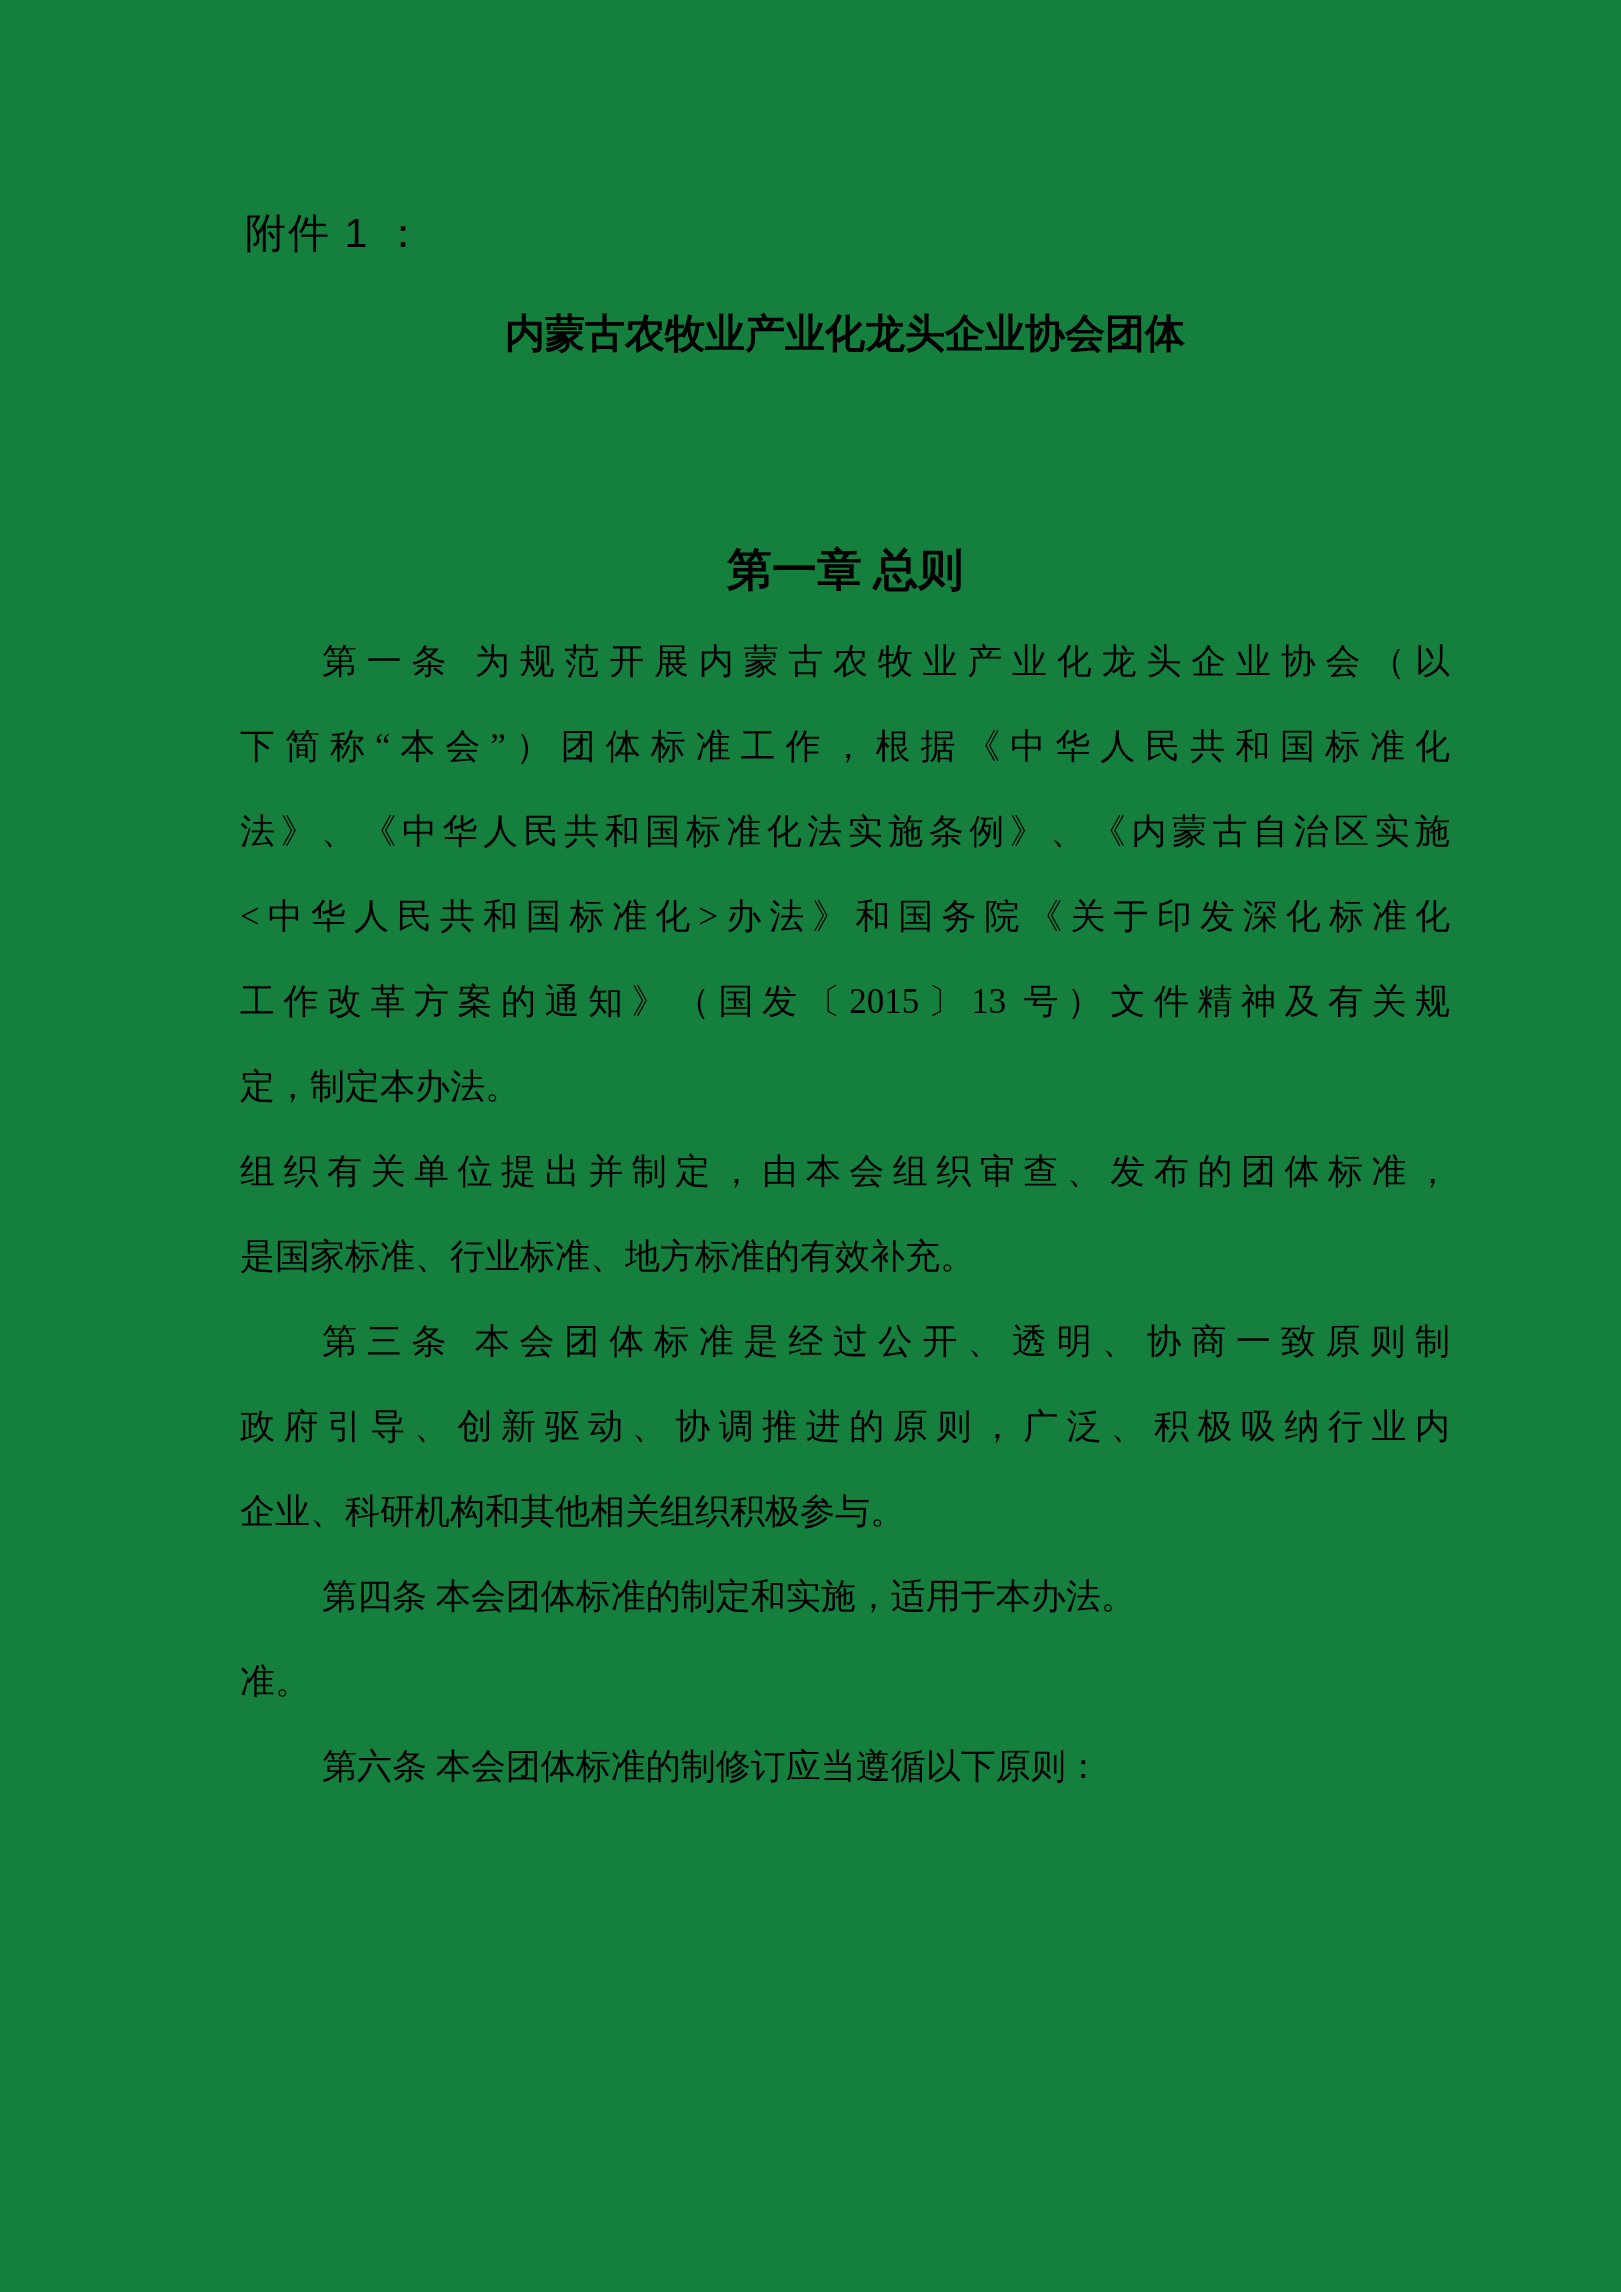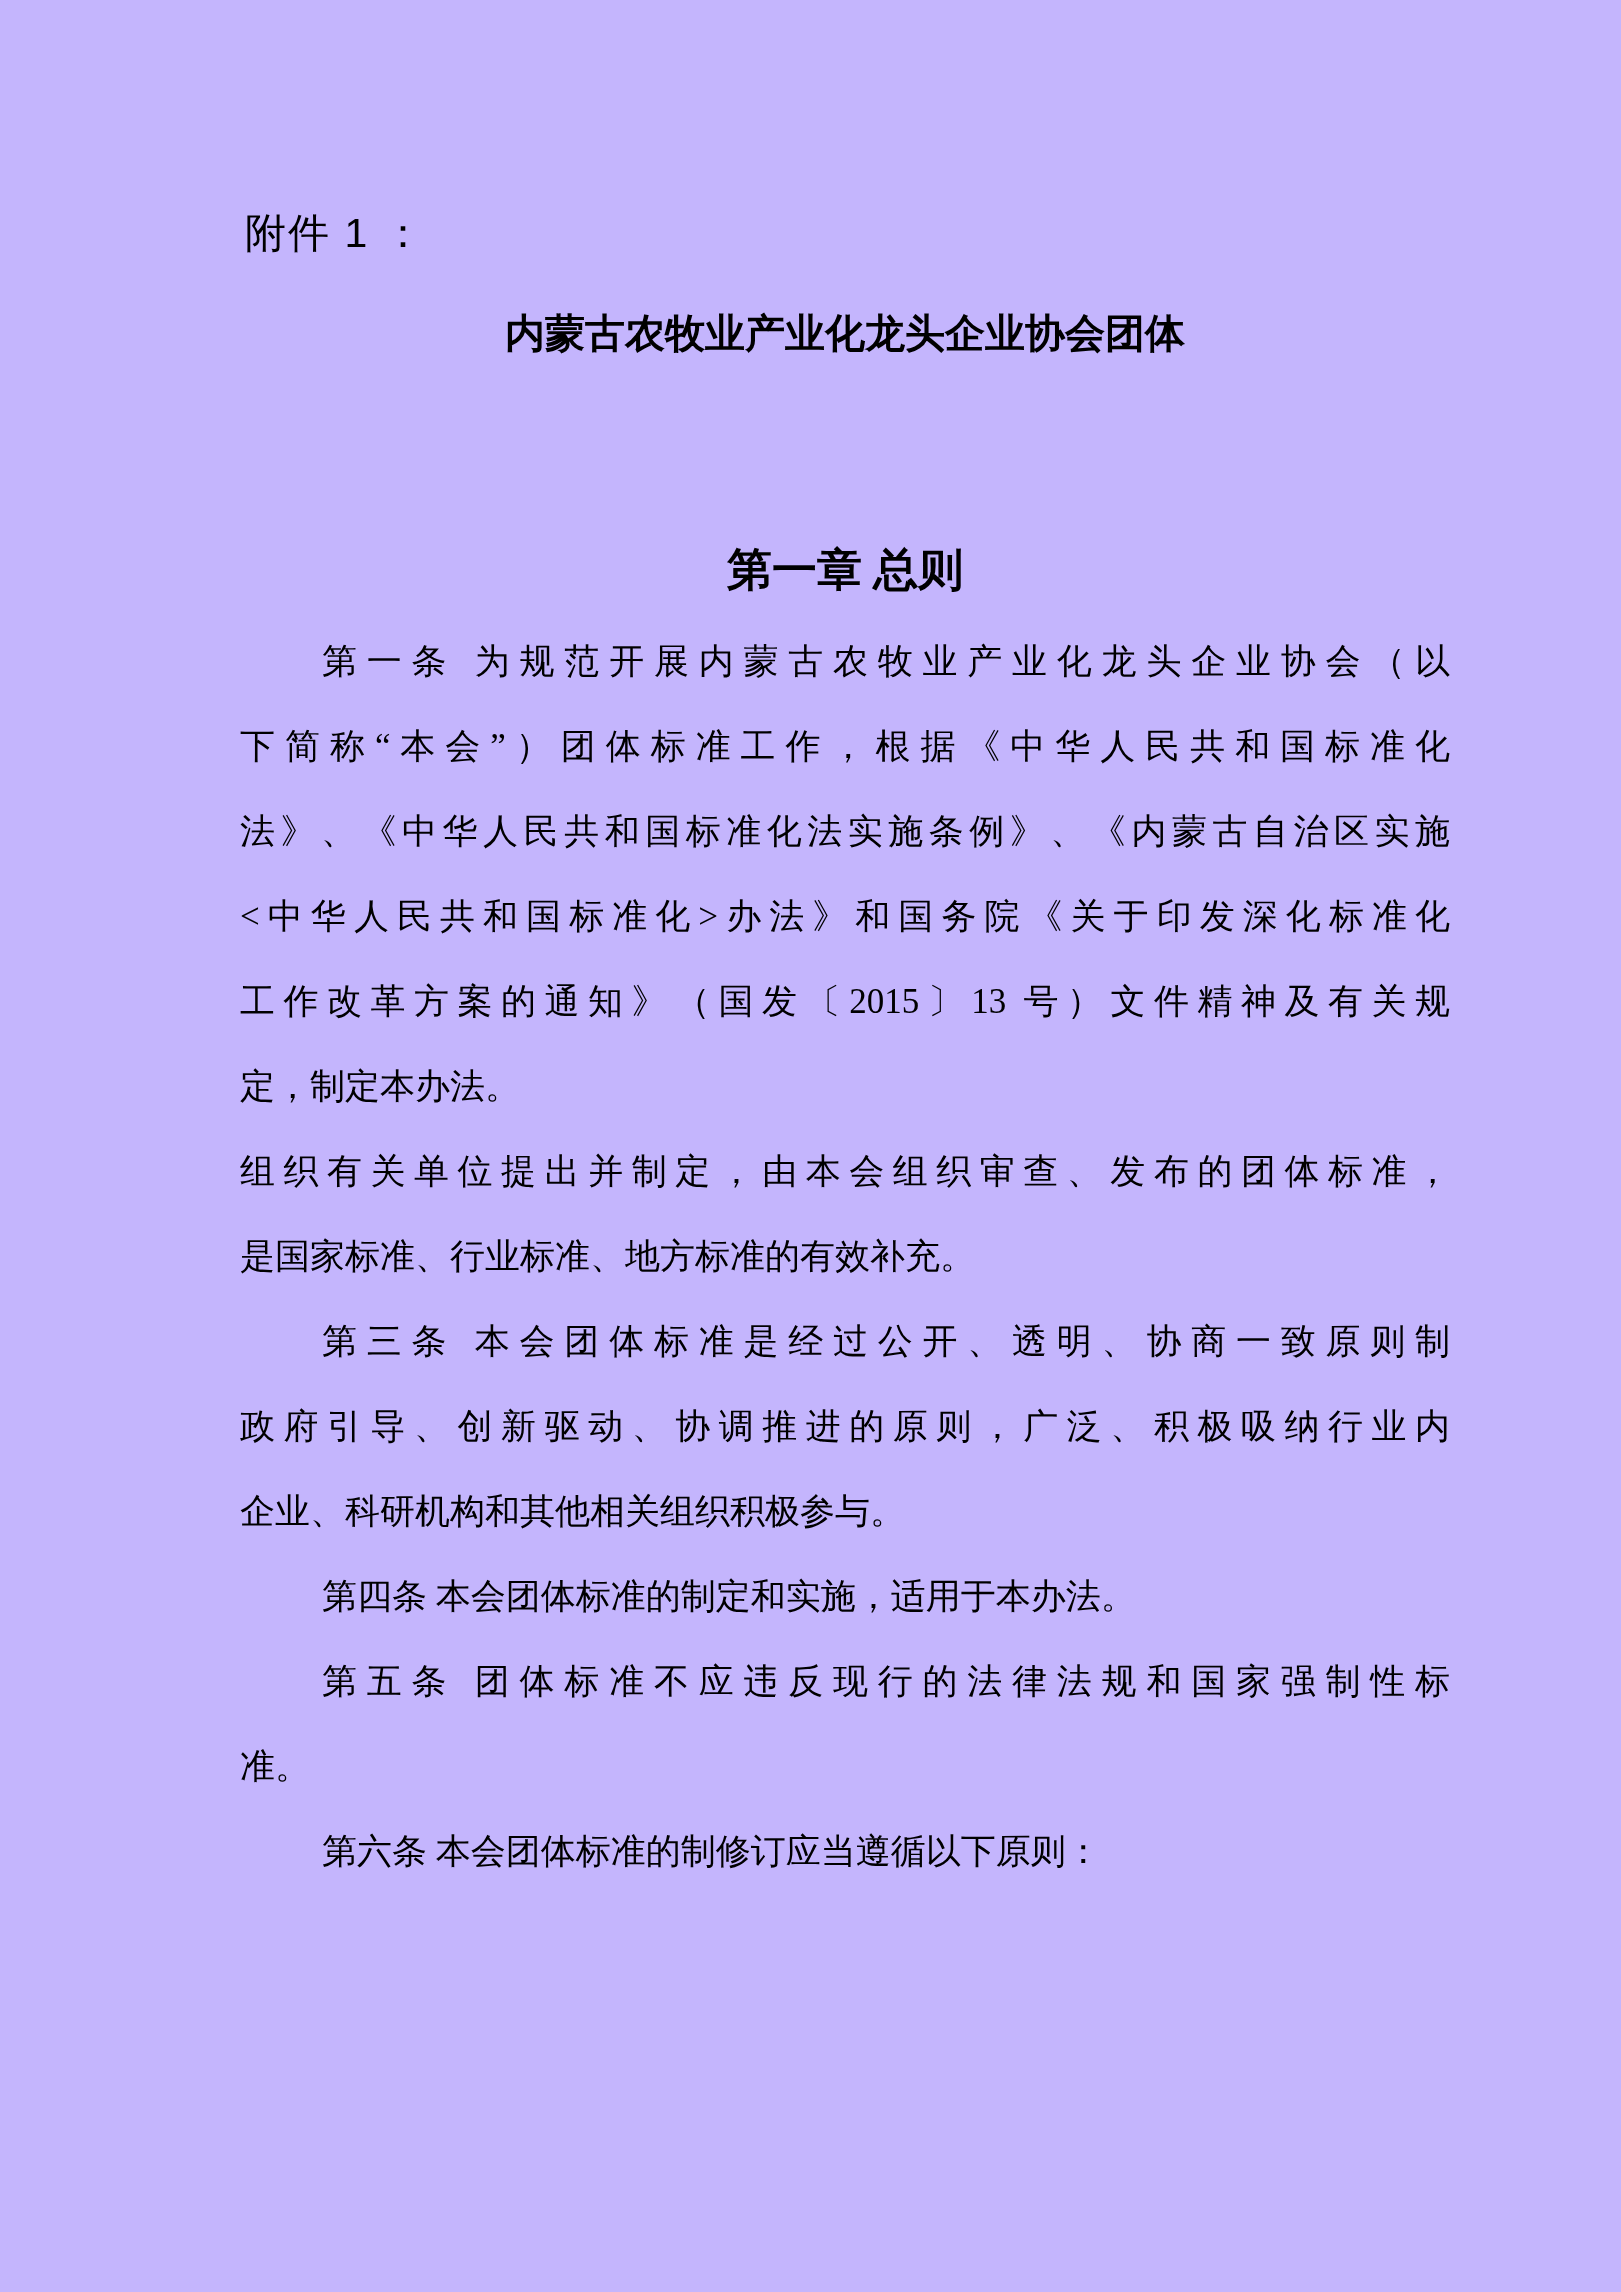--- a/index.html
+++ b/index.html
@@ -4,21 +4,21 @@
 <style>
   html, body {
     margin: 0;
     padding: 0;
     background: #ffffff;
   }
   .page {
     position: relative;
     width: 1621px;
     height: 2293px;
-    background: #c4b5fd;
+    background: #15803d;
     color: #000000;
     overflow: hidden;
   }
   .attachment {
     position: absolute;
     left: 245px;
     top: 208px;
     font-family: "Liberation Sans", "DejaVu Sans", sans-serif;
     font-size: 41px;
     line-height: 51px;
@@ -92,19 +92,18 @@
     <div class="ln">法》、《中华人民共和国标准化法实施条例》、《内蒙古自治区实施</div>
     <div class="ln">&lt;中华人民共和国标准化&gt;办法》和国务院《关于印发深化标准化</div>
     <div class="ln">工作改革方案的通知》（国发〔2015〕13 号）文件精神及有关规</div>
     <div class="ln end">定，制定本办法。</div>
     <div class="ln">组织有关单位提出并制定，由本会组织审查、发布的团体标准，</div>
     <div class="ln end">是国家标准、行业标准、地方标准的有效补充。</div>
     <div class="ln ind">第三条 本会团体标准是经过公开、透明、协商一致原则制</div>
     <div class="ln">政府引导、创新驱动、协调推进的原则，广泛、积极吸纳行业内</div>
     <div class="ln end">企业、科研机构和其他相关组织积极参与。</div>
     <div class="ln ind end">第四条 本会团体标准的制定和实施，适用于本办法。</div>
-    <div class="ln ind">第五条 团体标准不应违反现行的法律法规和国家强制性标</div>
     <div class="ln end">准。</div>
     <div class="ln ind end">第六条 本会团体标准的制修订应当遵循以下原则：</div>
   </div>
 
 </div>
 
 
 </body></html>

